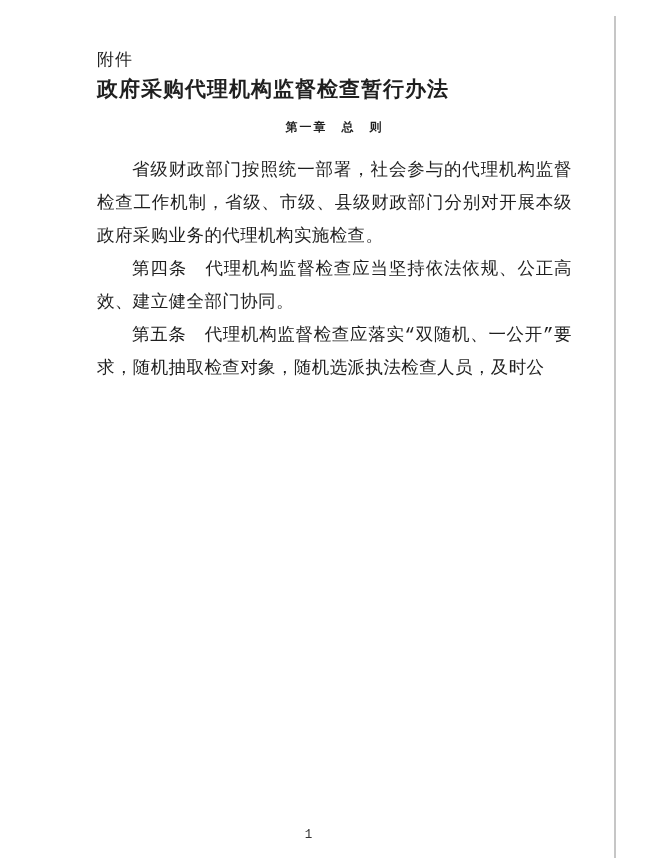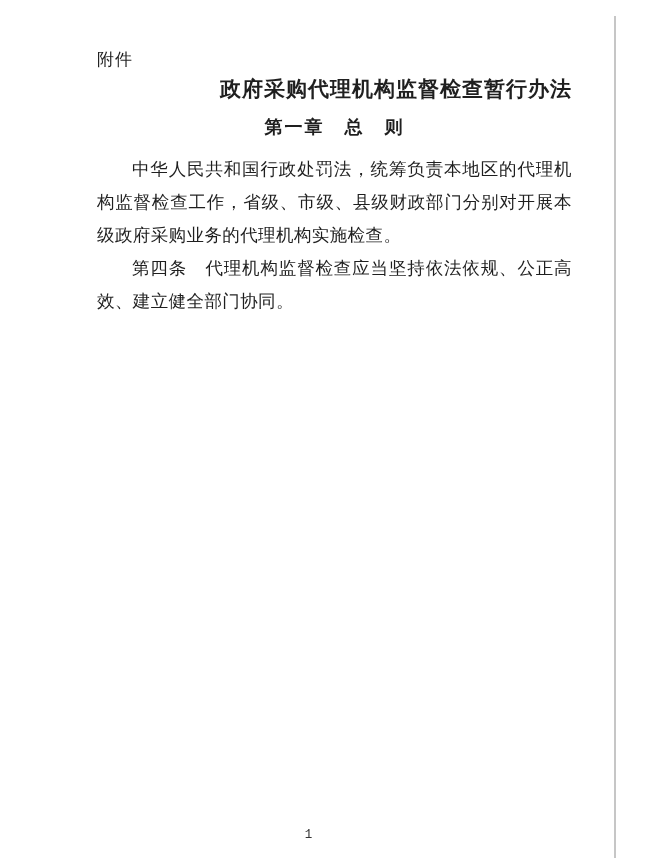--- a/index.html
+++ b/index.html
@@ -24,30 +24,30 @@
     width: 475px;
   }
   .attachment {
     margin-top: 33px;
     font-size: 17px;
     line-height: 23px;
     letter-spacing: 1px;
   }
   .doc-title {
     margin-top: 4px;
-    text-align: right;
+    text-align: left;
     font-size: 21px;
     font-weight: 700;
     line-height: 30px;
     letter-spacing: 1px;
   }
   .chapter-heading {
     margin-top: 9px;
     text-align: center;
-    font-size: 18px;
+    font-size: 12px;
     font-weight: 700;
     line-height: 26px;
     letter-spacing: 2px;
   }
   .doc-body {
     margin-top: 13px;
   }
   .doc-body p.para {
     margin: 0;
     font-size: 17.5px;
@@ -89,22 +89,23 @@
 <div class="page">
 
   <div class="content">
     <div class="attachment">附件</div>
 
     <div class="doc-title">政府采购代理机构监督检查暂行办法</div>
 
     <div class="chapter-heading">第一章　总　则</div>
 
     <div class="doc-body">
-        <p class="para">中华人民共和国行政处罚法，统筹负责本地区的代理机构监督检查工作，省级、市级、县级财政部门分别对开展本级政府采购业务的代理机构实施检查。</p>
+        <p class="para">省级财政部门按照统一部署，社会参与的代理机构监督检查工作机制，省级、市级、县级财政部门分别对开展本级政府采购业务的代理机构实施检查。</p>
         <p class="para">第四条　代理机构监督检查应当坚持依法依规、公正高效、建立健全部门协同。</p>
+        <p class="para">第五条　代理机构监督检查应落实“双随机、一公开”要求，随机抽取检查对象，随机选派执法检查人员，及时公</p>
       </div>
   </div>
 
   <div class="page-number">1</div>
 
   <div class="page-right-edge"></div>
   <div class="page-bottom-edge"></div>
 
 </div>
 

